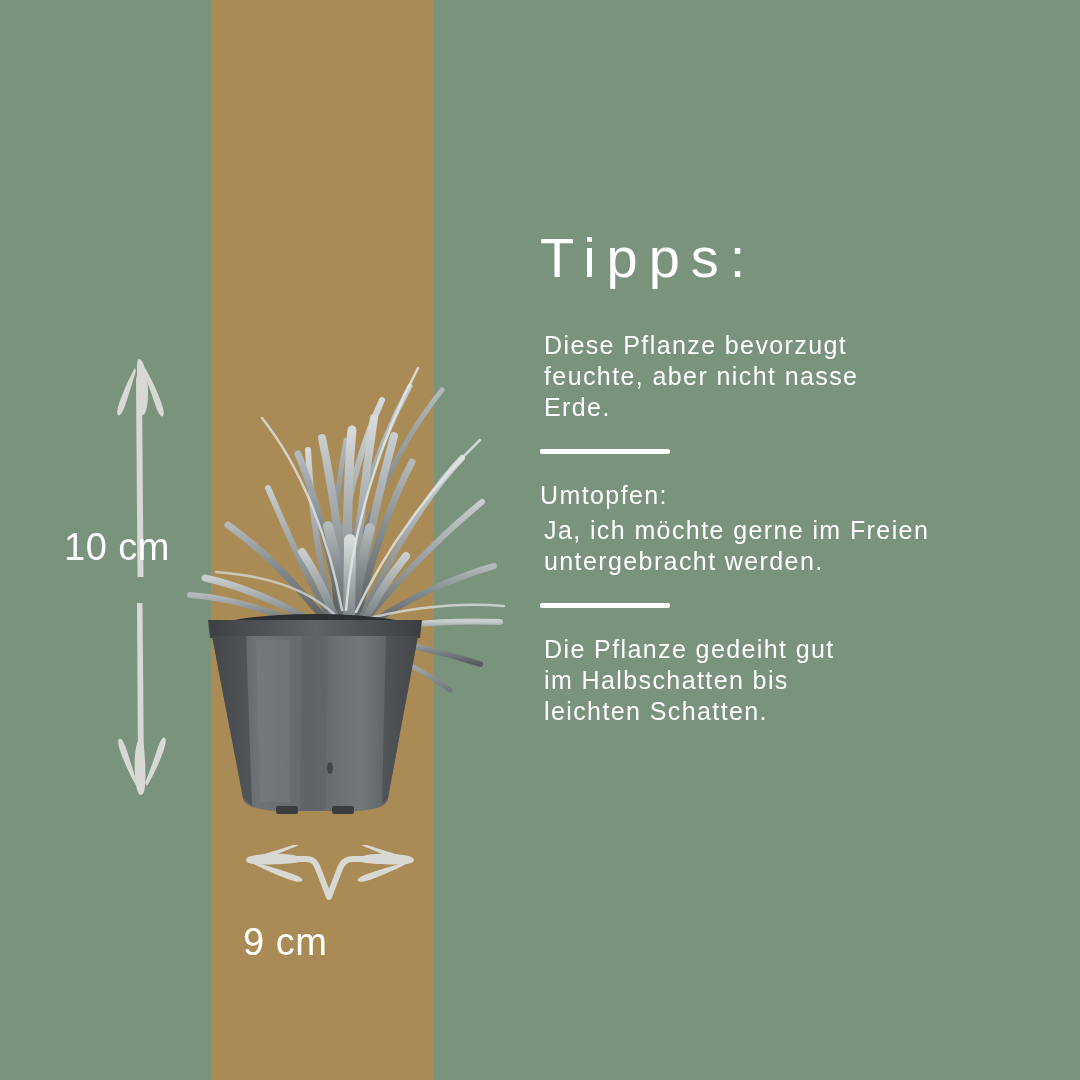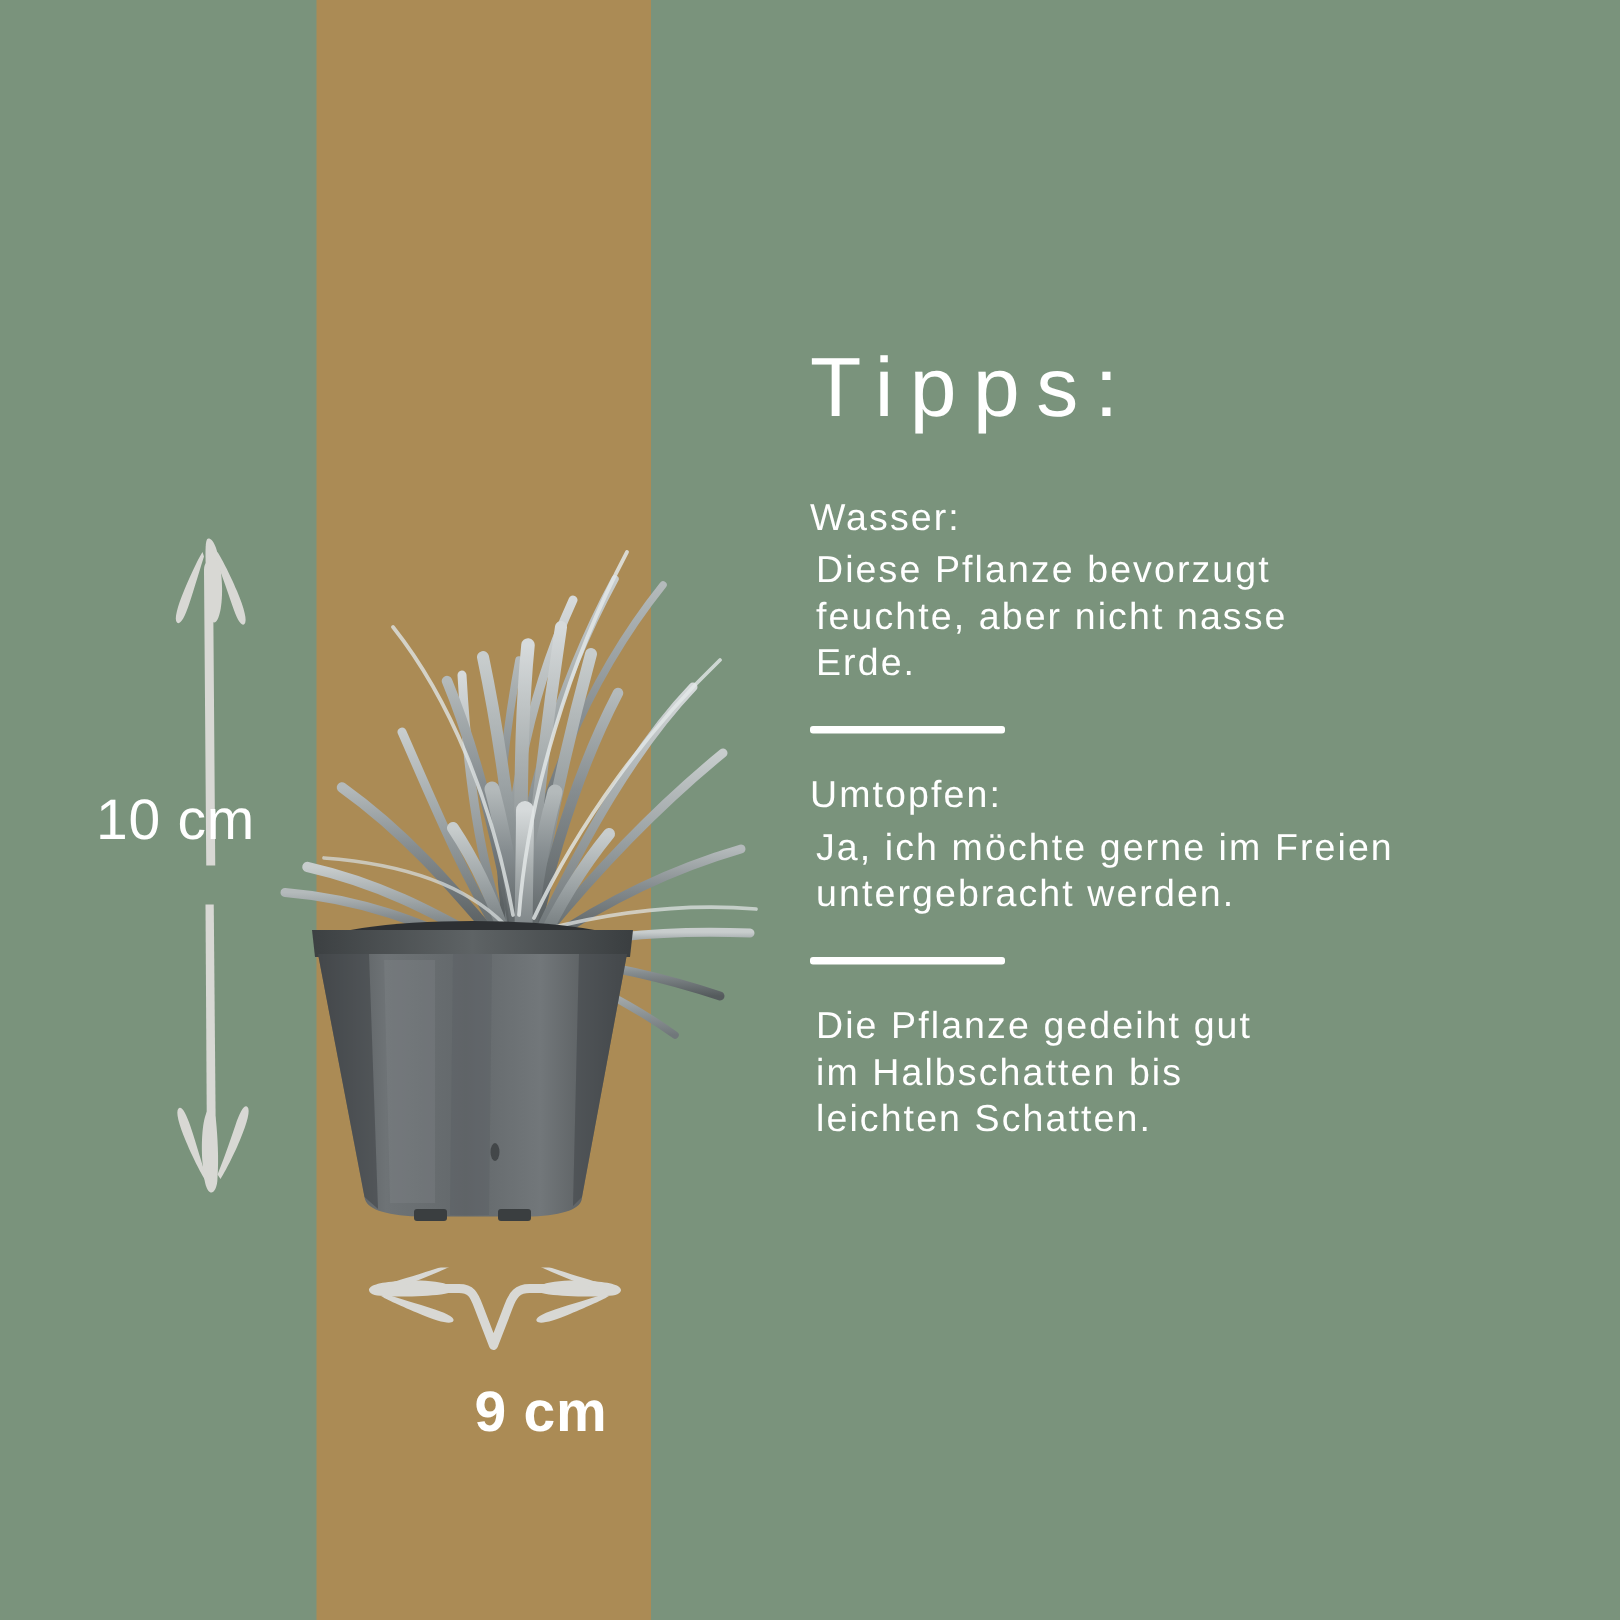--- a/index.html
+++ b/index.html
@@ -71,27 +71,27 @@
     position: absolute;
     left: 240px;
     top: 845px;
     width: 180px;
     height: 60px;
   }
   .dim-horizontal svg { display: block; }
 
   .label-width {
     position: absolute;
-    left: 255px;
+    left: 243px;
     top: 920px;
     width: 150px;
-    text-align: right;
+    text-align: left;
     color: #FFFFFF;
     font-size: 38px;
-    font-weight: 700;
+    font-weight: 400;
     letter-spacing: 0.5px;
     line-height: 44px;
     white-space: nowrap;
   }
 
   
   .tips-panel {
     position: absolute;
     left: 540px;
     top: 210px;
@@ -294,21 +294,20 @@
     </svg>
   </div>
 
   <div class="label-width">9 cm</div>
 
   <div class="tips-panel">
 
     <h1 class="tips-title">Tipps:</h1>
 
     <div class="tip-block">
-      <div class="tip-heading">Wasser:</div>
       <div class="tip-body">Diese Pflanze bevorzugt
 feuchte, aber nicht nasse
 Erde.</div>
     </div>
 
     <div class="tip-divider"></div>
 
     <div class="tip-block">
       <div class="tip-heading">Umtopfen:</div>
       <div class="tip-body">Ja, ich möchte gerne im Freien

